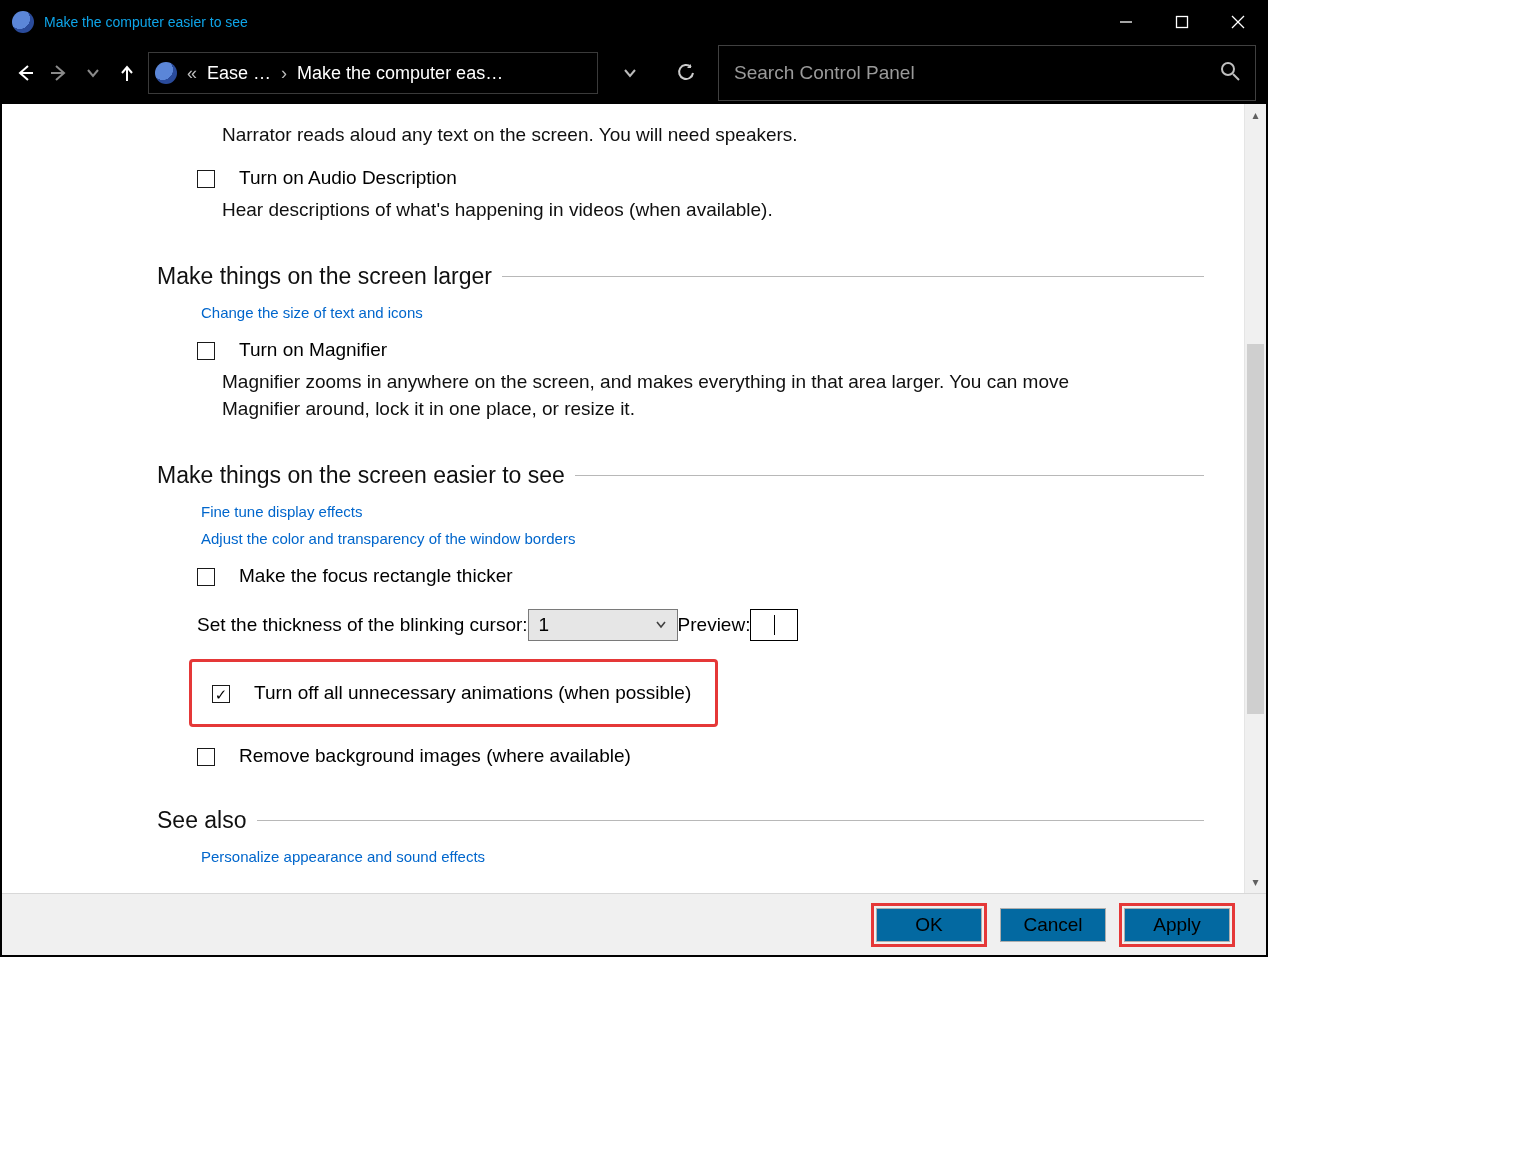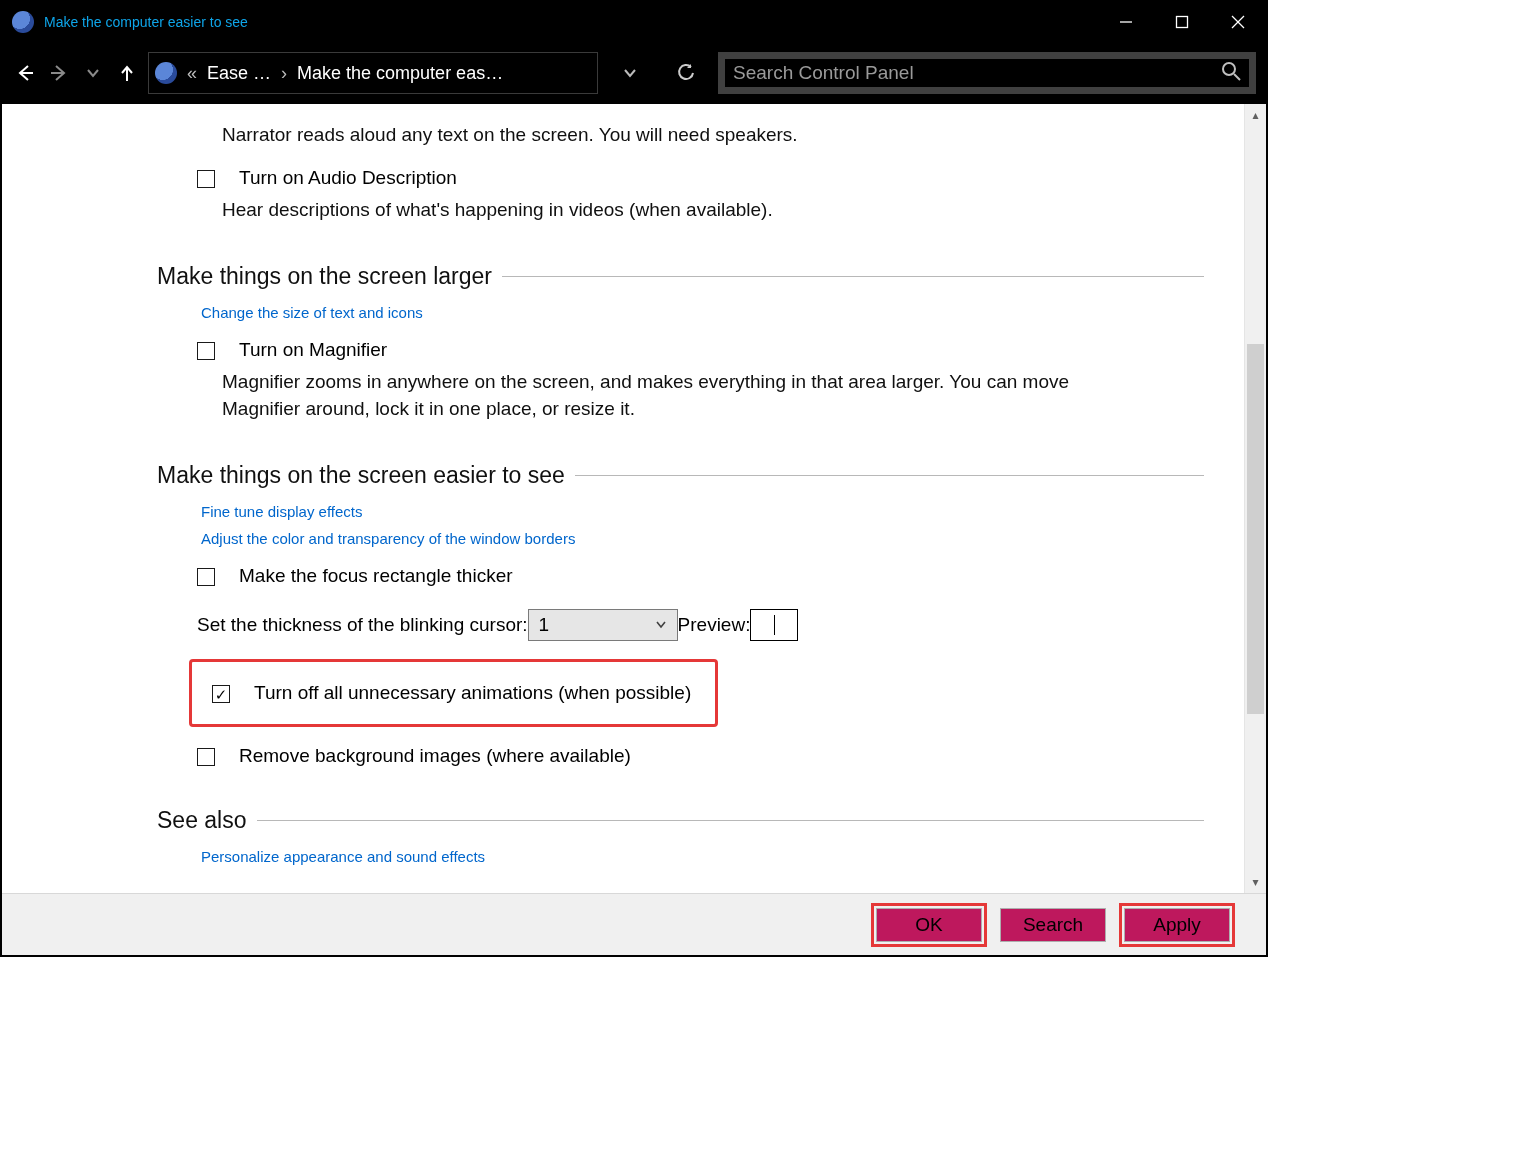--- a/index.html
+++ b/index.html
@@ -74,24 +74,24 @@
   .addr-caret {
     width: 48px; height:42px; display:flex; align-items:center; justify-content:center;
     color:#bbb;
   }
   .refresh {
     width:48px; height:42px; display:flex; align-items:center; justify-content:center;
     color:#ccc;
   }
   .search-box {
     flex:1;
-    height: 42px;
-    border: 7px solid #404040;
+    height: 56px;
+    border: 1px solid #404040;
     display:flex; align-items:center;
-    padding: 0 8px;
+    padding: 0 15px;
     color:#9a9a9a;
     font-size: 19px;
     justify-content: space-between;
   }
   
   .content-wrap {
     flex:1;
     display:flex;
     overflow:hidden;
     background:#fff;
@@ -192,21 +192,21 @@
     background:#f0f0f0;
     border-top:1px solid #d8d8d8;
     display:flex;
     align-items:center;
     justify-content:flex-end;
     gap:18px;
     padding-right:36px;
   }
   .btn {
     min-width:106px; height:34px;
-    background:#be185d;
+    background:#0369a1;
     border:1px solid #aeaeae;
     display:flex; align-items:center; justify-content:center;
     font-size:19px;
     padding:0 14px;
   }
   .btn.hl {
     outline:3px solid #e53838;
     outline-offset:2px;
   }
   .breadcrumb-seg { color:#fff; }
@@ -360,15 +360,15 @@
   </div>
   <div class="scrollbar">
     <div class="scroll-arrow top">▴</div>
     <div class="scroll-thumb"></div>
     <div class="scroll-arrow bottom">▾</div>
   </div>
 </div>
 
 <div class="button-bar">
   <div class="btn hl">OK</div>
-  <div class="btn">Search</div>
+  <div class="btn">Cancel</div>
   <div class="btn hl">Apply</div>
 </div>
 
 </body></html>

